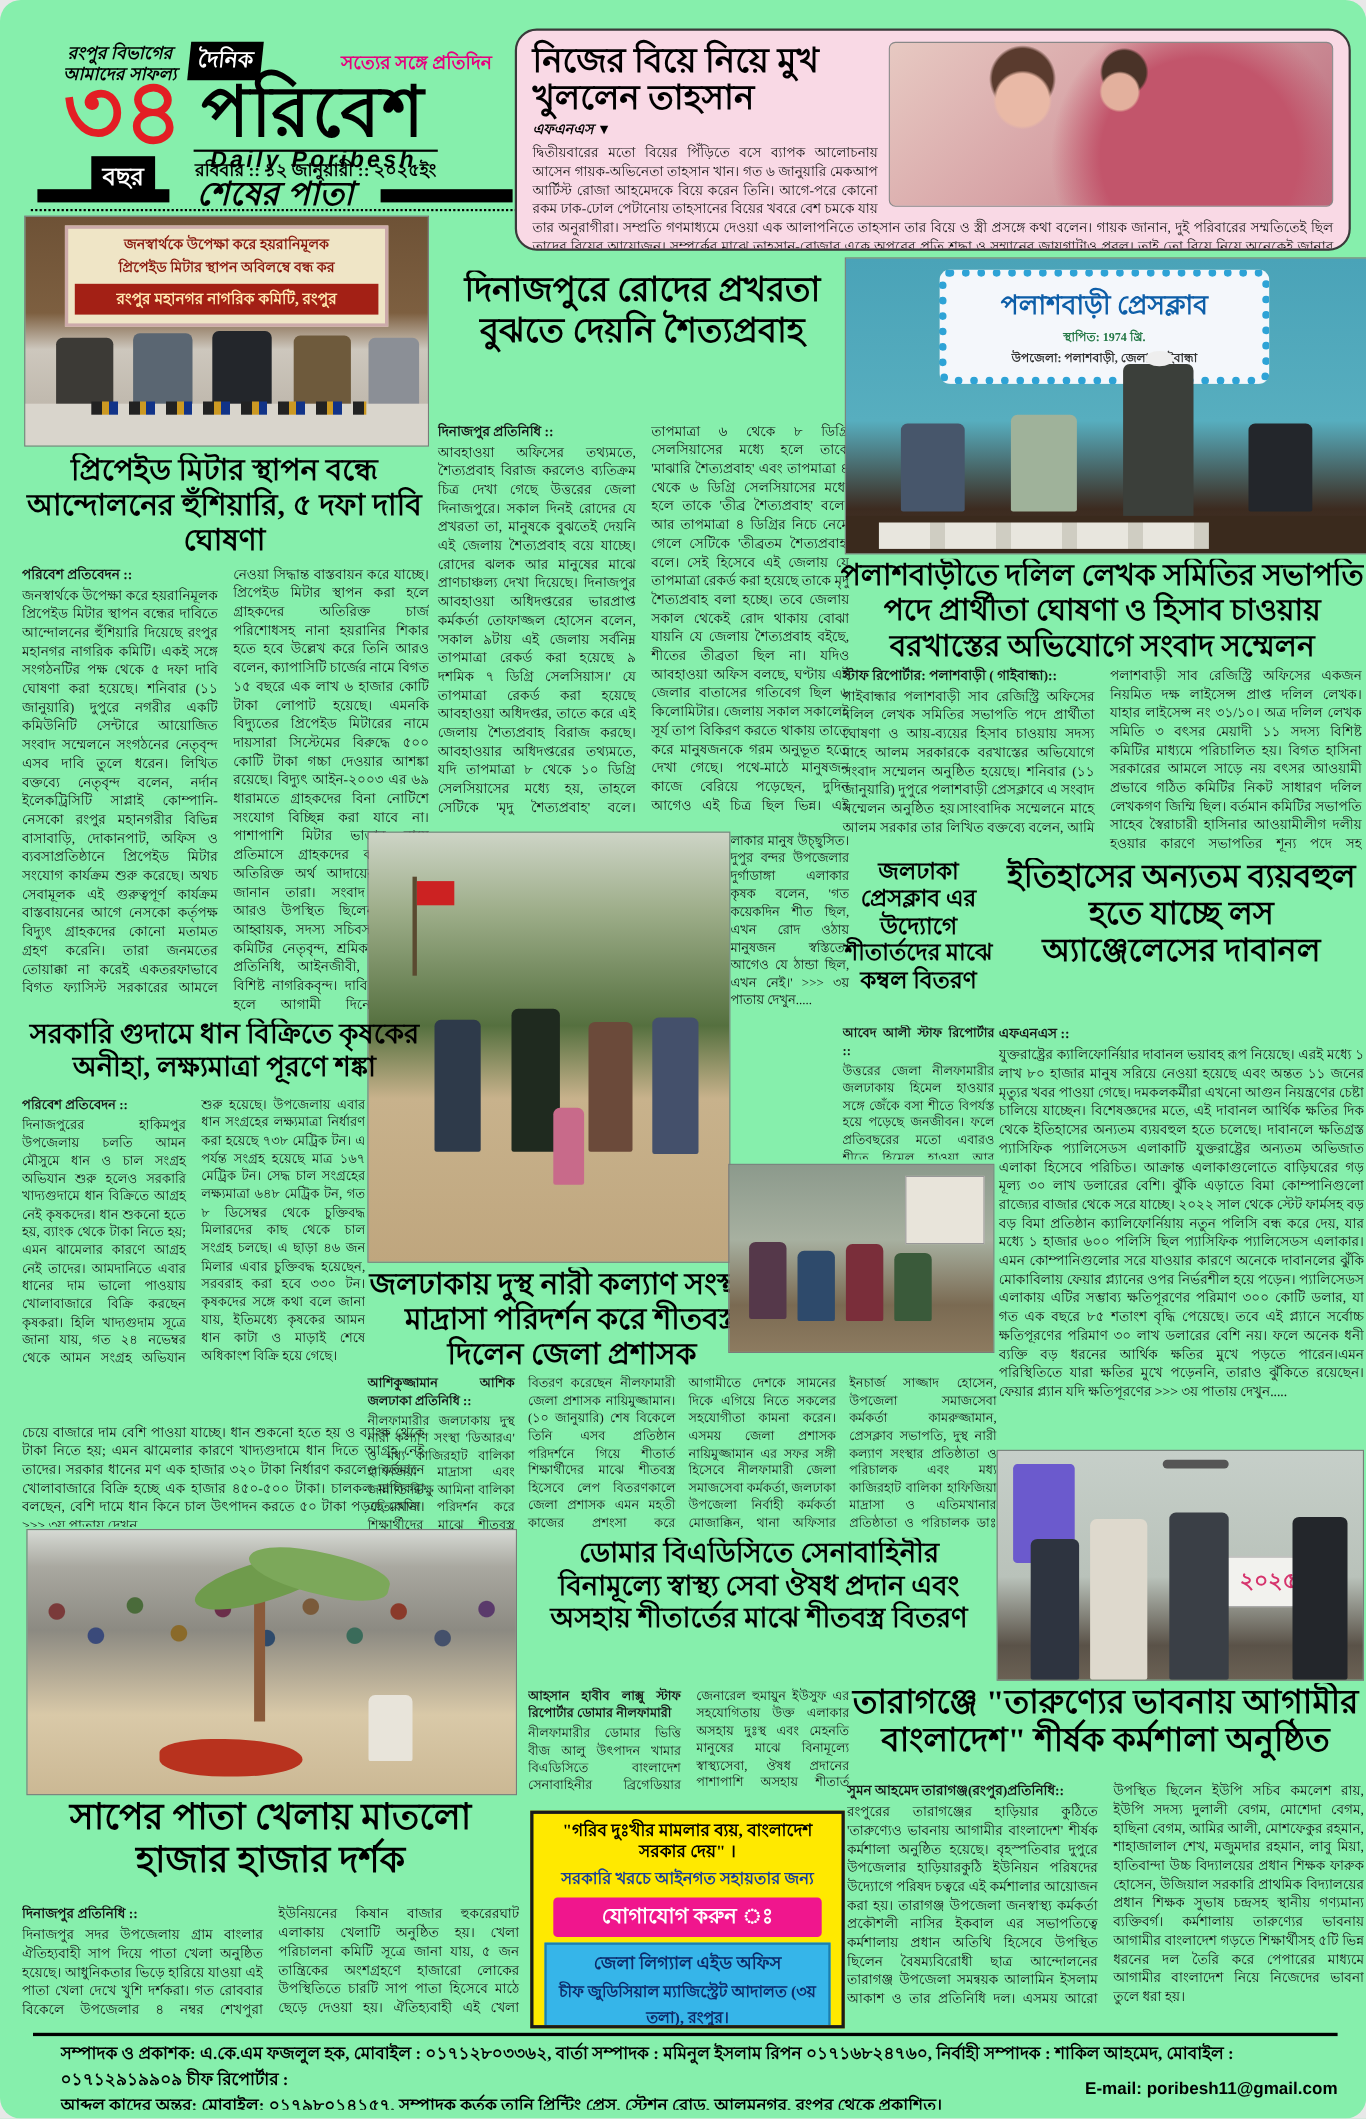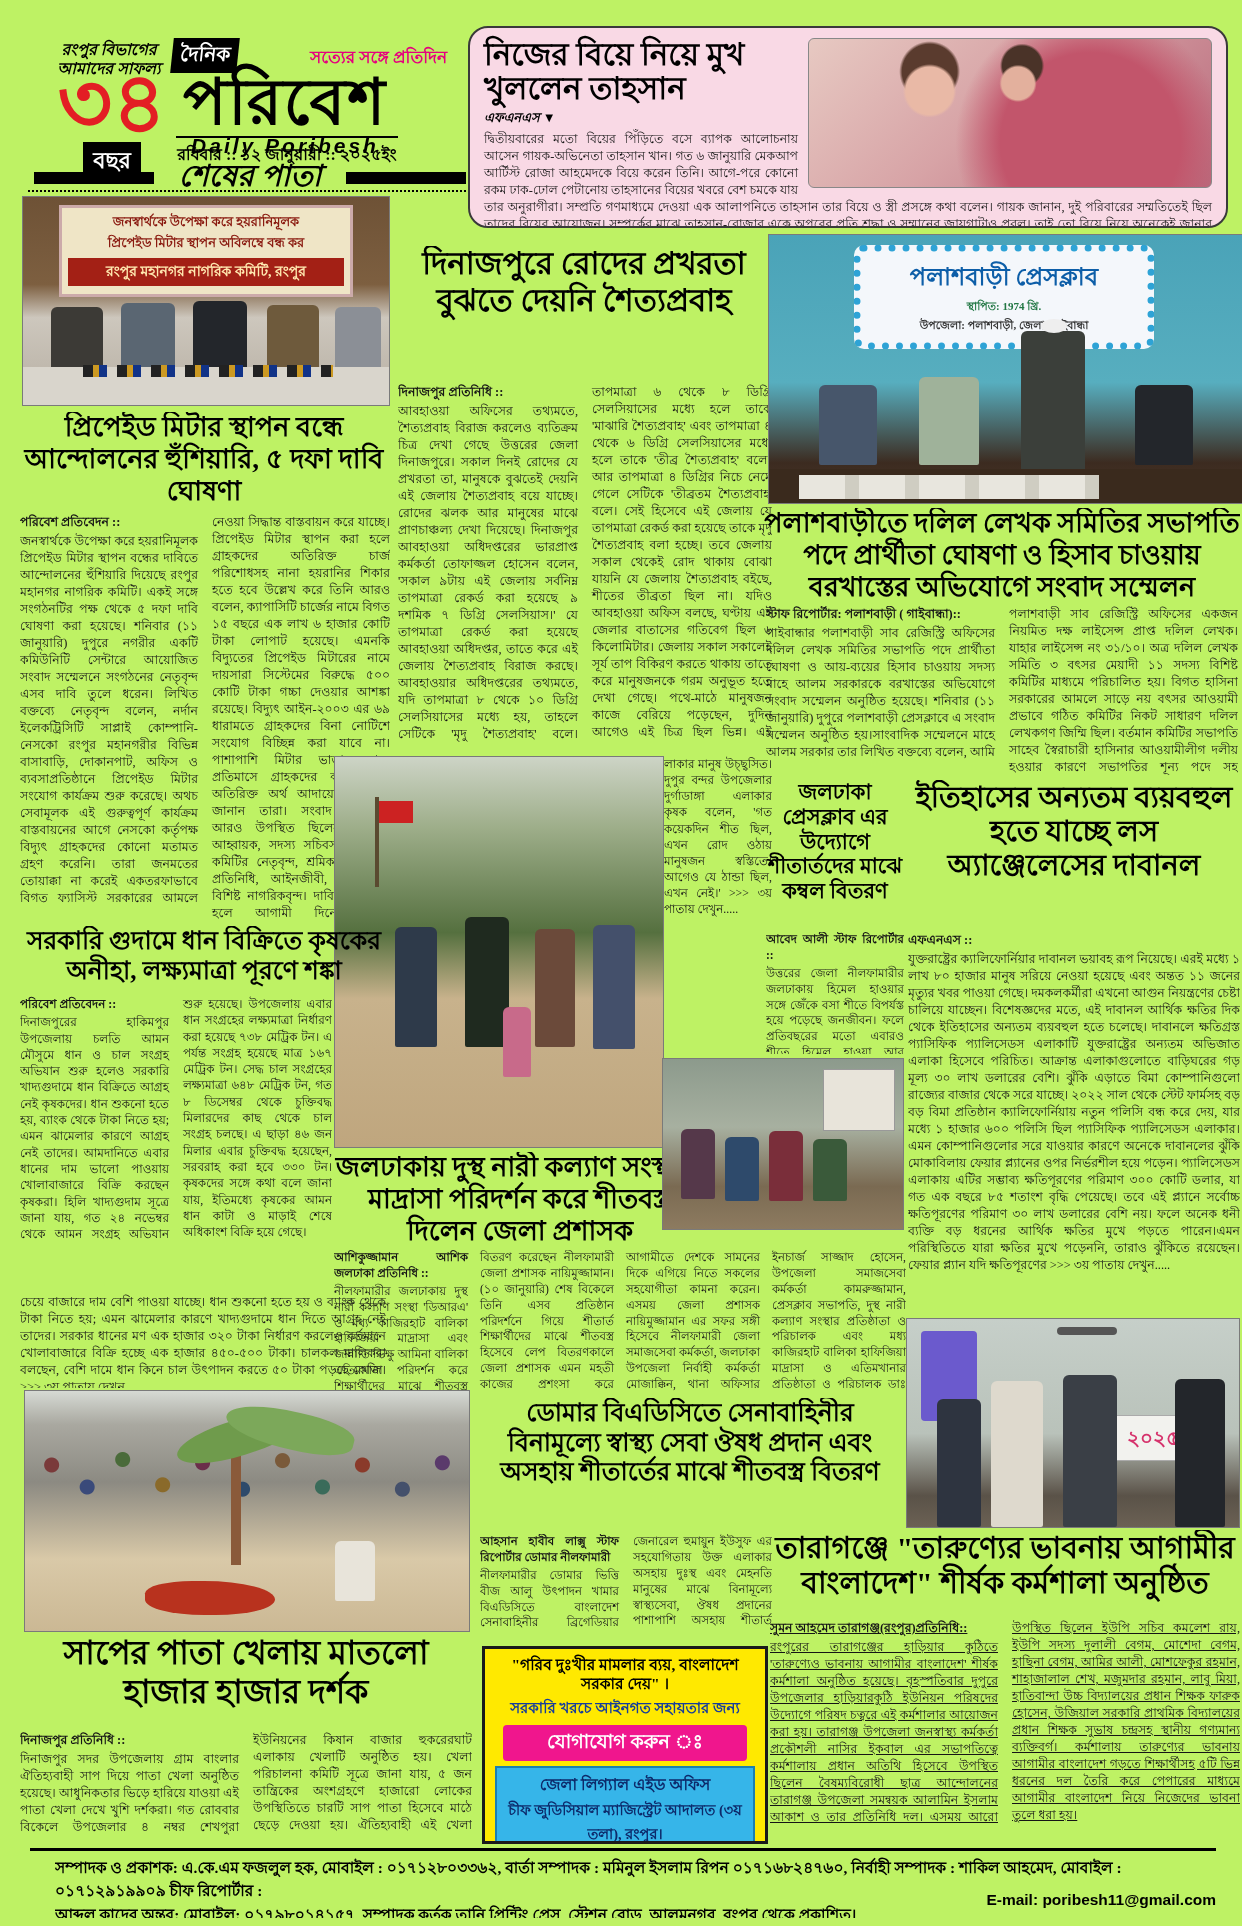--- a/index.html
+++ b/index.html
@@ -1,17 +1,17 @@
 <!DOCTYPE html>
 <html lang="bn"><head>
 <meta charset="utf-8">
 <style>
   html,body{margin:0;padding:0;background:#e8e8e8;}
-  #page{position:relative;width:1242px;height:1926px;background:#bef264;margin:0 auto;
-        font-family:"Liberation Serif",serif;color:#000;overflow:hidden;}
+  #page{position:relative;width:1242px;height:1926px;background:#86efac;margin:0 auto;
+        font-family:"Liberation Serif",serif;color:#000;overflow:hidden;border-radius:19px;}
   .abs{position:absolute;}
   .clip{overflow:hidden;}
   .hl{font-family:"Liberation Serif",serif;font-weight:bold;color:#000;text-align:center;line-height:1.18;}
   .body-txt{font-family:"Liberation Serif",serif;font-size:12.4px;line-height:1.37;text-align:justify;color:#151515;}
   .byline{font-weight:bold;display:block;margin-bottom:2px;}
   .cols2{column-count:2;column-gap:14px;}
   .cols4{column-count:4;column-gap:12px;}
   .photo{background:#b9b1a5;border:1px solid #7a7a7a;box-sizing:border-box;}
   
   .tagline-left{font-weight:bold;font-style:italic;font-size:16px;line-height:1.2;text-align:center;}
@@ -225,21 +225,21 @@
     <div class="abs" style="left:180px;top:96px;width:130px;height:44px;background:#f2f2ee;border:1px solid #aaa;text-align:center;font-weight:bold;color:#d6336c;font-size:20px;line-height:44px;">
       <span>২০২৫</span>
     </div>
     <div class="fig" style="left:84px;top:62px;width:52px;height:146px;background:#ded9cd;"></div>
     <div class="fig" style="left:156px;top:56px;width:54px;height:152px;background:#3a3f46;"></div>
     <div class="fig" style="left:268px;top:60px;width:50px;height:148px;background:#23262b;"></div>
     <div class="fig" style="left:30px;top:80px;width:44px;height:128px;background:#2e3440;"></div>
   </div>
 
   <div class="abs hl clip" style="left:770px;top:1530px;width:470px;height:86px;font-size:30px;">তারাগঞ্জে "তারুণ্যের ভাবনায় আগামীর বাংলাদেশ" শীর্ষক কর্মশালা অনুষ্ঠিত</div>
-  <div class="abs body-txt cols2 clip" style="left:770px;top:1620px;width:470px;height:224px;text-decoration:underline;">
+  <div class="abs body-txt cols2 clip" style="left:770px;top:1620px;width:470px;height:224px;">
     <span class="byline">সুমন আহমেদ তারাগঞ্জ(রংপুর)প্রতিনিধি::</span>
     <span>রংপুরের তারাগঞ্জের হাড়িয়ার কুঠিতে 'তারুণ্যেও ভাবনায় আগামীর বাংলাদেশ' শীর্ষক কর্মশালা অনুষ্ঠিত হয়েছে। বৃহস্পতিবার দুপুরে উপজেলার হাড়িয়ারকুঠি ইউনিয়ন পরিষদের উদ্যোগে পরিষদ চত্বরে এই কর্মশালার আয়োজন করা হয়। তারাগঞ্জ উপজেলা জনস্বাস্থ্য কর্মকর্তা প্রকৌশলী নাসির ইকবাল এর সভাপতিত্বে কর্মশালায় প্রধান অতিথি হিসেবে উপস্থিত ছিলেন বৈষম্যবিরোধী ছাত্র আন্দোলনের তারাগঞ্জ উপজেলা সমন্বয়ক আলামিন ইসলাম আকাশ ও তার প্রতিনিধি দল। এসময় আরো উপস্থিত ছিলেন ইউপি সচিব কমলেশ রায়, ইউপি সদস্য দুলালী বেগম, মোশেদা বেগম, হাছিনা বেগম, আমির আলী, মোশফেকুর রহমান, শাহাজালাল শেখ, মজুমদার রহমান, লাবু মিয়া, হাতিবান্দা উচ্চ বিদ্যালয়ের প্রধান শিক্ষক ফারুক হোসেন, উজিয়াল সরকারি প্রাথমিক বিদ্যালয়ের প্রধান শিক্ষক সুভাষ চন্দ্রসহ স্থানীয় গণ্যমান্য ব্যক্তিবর্গ। কর্মশালায় তারুণ্যের ভাবনায় আগামীর বাংলাদেশ গড়তে শিক্ষার্থীসহ ৫টি ভিন্ন ধরনের দল তৈরি করে পেপারের মাধ্যমে আগামীর বাংলাদেশ নিয়ে নিজেদের ভাবনা তুলে ধরা হয়।</span>
   </div>
 
   <div class="abs" style="left:30px;top:1848px;width:1186px;border-top:3px solid #000;"></div>
   <div class="abs clip" style="left:55px;top:1856px;width:1140px;height:62px;">
     <div class="footer-line">সম্পাদক ও প্রকাশক: এ.কে.এম ফজলুল হক,  মোবাইল : ০১৭১২৮০৩৩৬২,  বার্তা সম্পাদক : মমিনুল ইসলাম রিপন  ০১৭১৬৮২৪৭৬০,  নির্বাহী সম্পাদক : শাকিল আহমেদ,  মোবাইল : ০১৭১২৯১৯৯০৯  চীফ রিপোর্টার :</div>
     <div class="footer-line">আব্দুল কাদের অন্তর: মোবাইল: ০১৭৯৮০১৪১৫৭, সম্পাদক কর্তৃক তানি প্রিন্টিং প্রেস, স্টেশন রোড, আলমনগর, রংপুর থেকে প্রকাশিত।</div>
   </div>
   <div class="abs footer-line" style="right:26px;top:1888px;font-family:'Liberation Sans',sans-serif;">E-mail: poribesh11@gmail.com</div>

